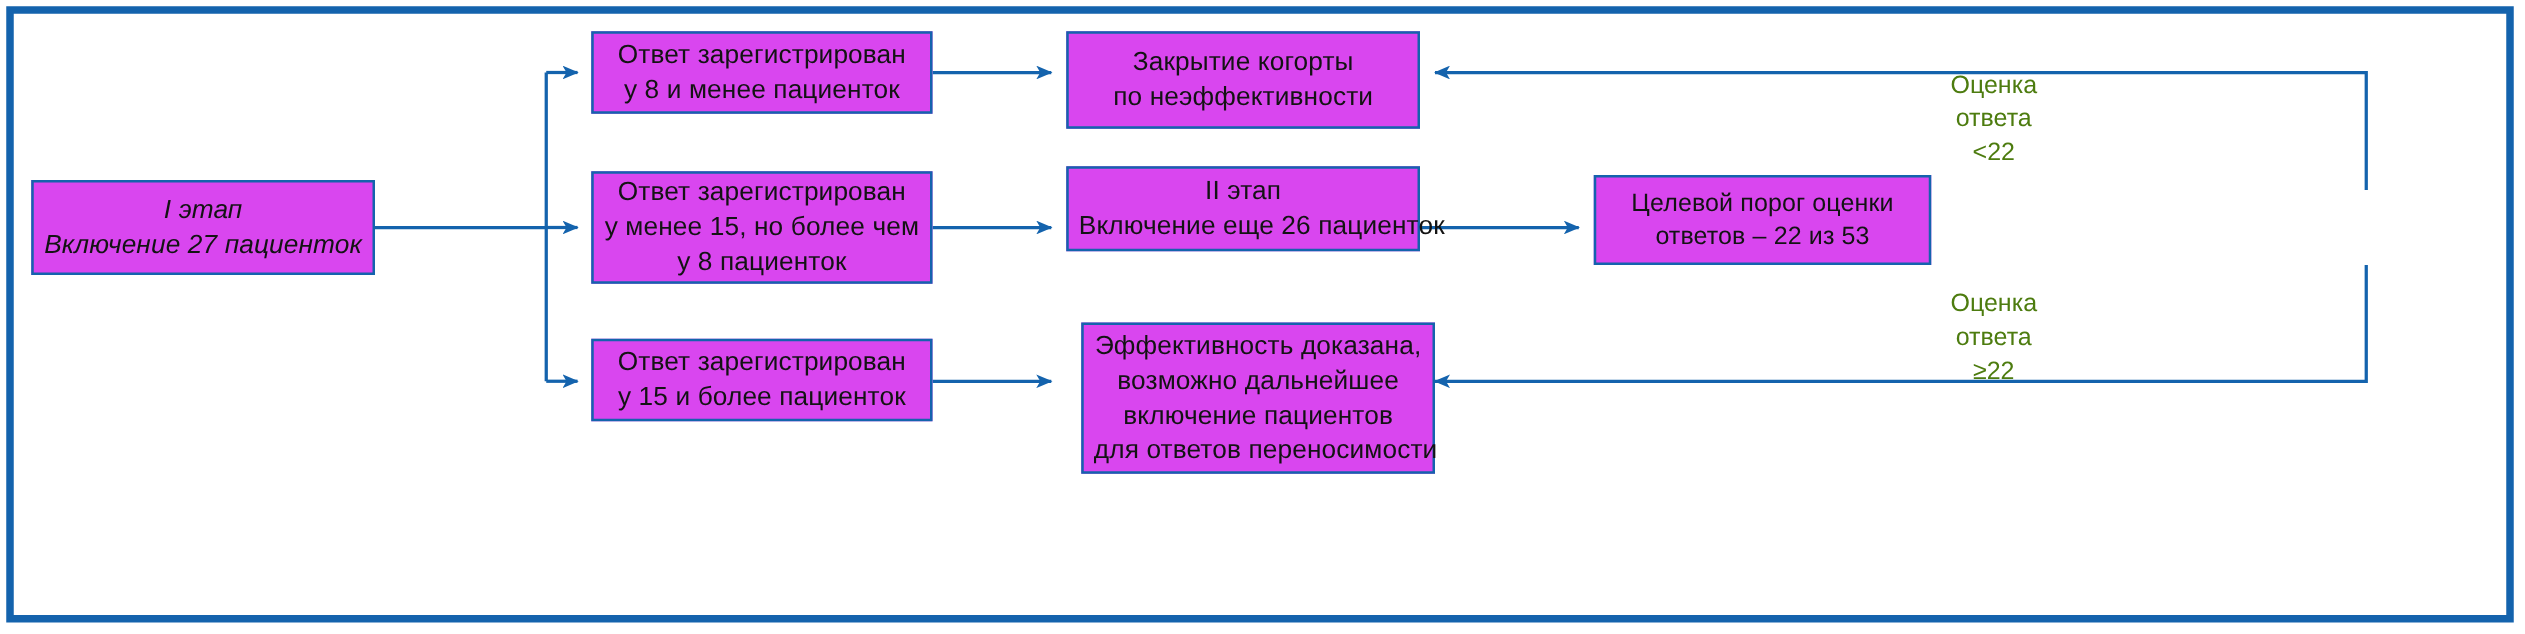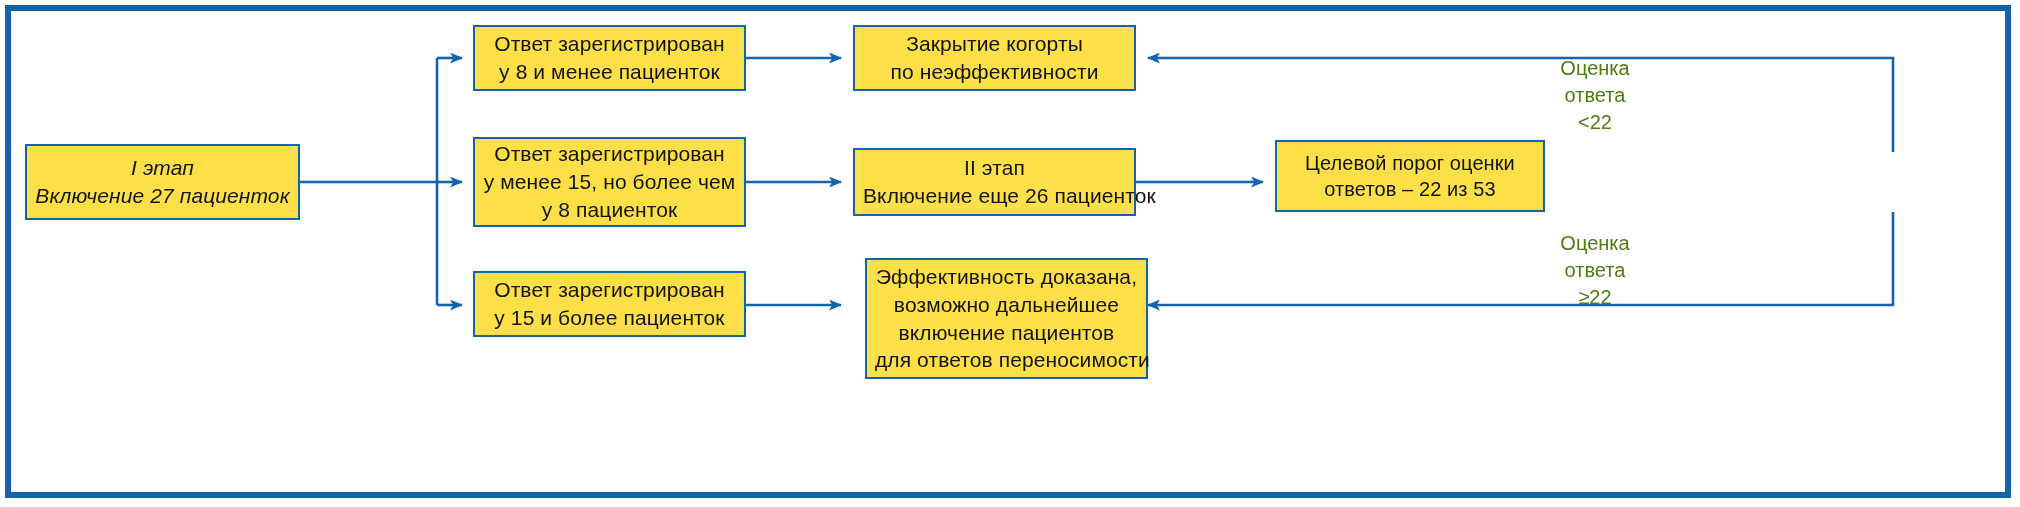--- a/index.html
+++ b/index.html
@@ -2,21 +2,21 @@
 <html><head>
 <meta charset="utf-8">
 <style>
   html,body{margin:0;padding:0;background:#ffffff;}
   body{font-family:"Liberation Sans","DejaVu Sans",sans-serif;}
   #stage{position:relative;width:2020px;height:507px;background:#ffffff;overflow:hidden;}
   #frame{position:absolute;left:5px;top:5px;width:2006px;height:493px;
          border:6px solid #1463ad;box-sizing:border-box;background:#ffffff;}
   .canvas{position:absolute;left:0;top:0;width:2020px;height:507px;}
   svg.wires{position:absolute;left:0;top:0;width:2020px;height:507px;overflow:visible;}
-  .node{position:absolute;box-sizing:border-box;background:#fde047;
+  .node{position:absolute;box-sizing:border-box;background:#d946ef;
         border:2px solid #1463ad;display:flex;align-items:center;justify-content:center;
         text-align:center;color:#131313;font-size:21px;line-height:1.32;
         letter-spacing:.1px;padding:4px 8px;}
   .node .lines{width:100%;}
   .node .lines div{white-space:nowrap;}
   .sidelabel{position:absolute;color:#4d7c0f;font-size:20px;line-height:1.35;
              text-align:center;white-space:nowrap;}
   .sidelabel div{white-space:nowrap;}
 </style>
 </head>
@@ -82,28 +82,28 @@
       </div>
     </div>
 
     <div class="node" style="left:473px;top:271px;width:273px;height:66px;">
       <div class="lines">
         <div>Ответ зарегистрирован</div>
         <div>у 15 и более пациенток</div>
       </div>
     </div>
 
-    <div class="node" style="left:853px;top:25px;width:283px;height:66px;">
+    <div class="node" style="left:853px;top:25px;width:283px;height:78px;">
       <div class="lines">
         <div>Закрытие когорты</div>
         <div>по неэффективности</div>
       </div>
     </div>
 
-    <div class="node" style="left:853px;top:148px;width:283px;height:68px;">
+    <div class="node" style="left:853px;top:133px;width:283px;height:68px;">
       <div class="lines">
         <div>II этап</div>
         <div>Включение еще 26 пациенток</div>
       </div>
     </div>
 
     <div class="node" style="left:853px;top:258px;width:283px;height:121px;margin-left:12px;">
       <div class="lines">
         <div>Эффективность доказана,</div>
         <div>возможно дальнейшее</div>

